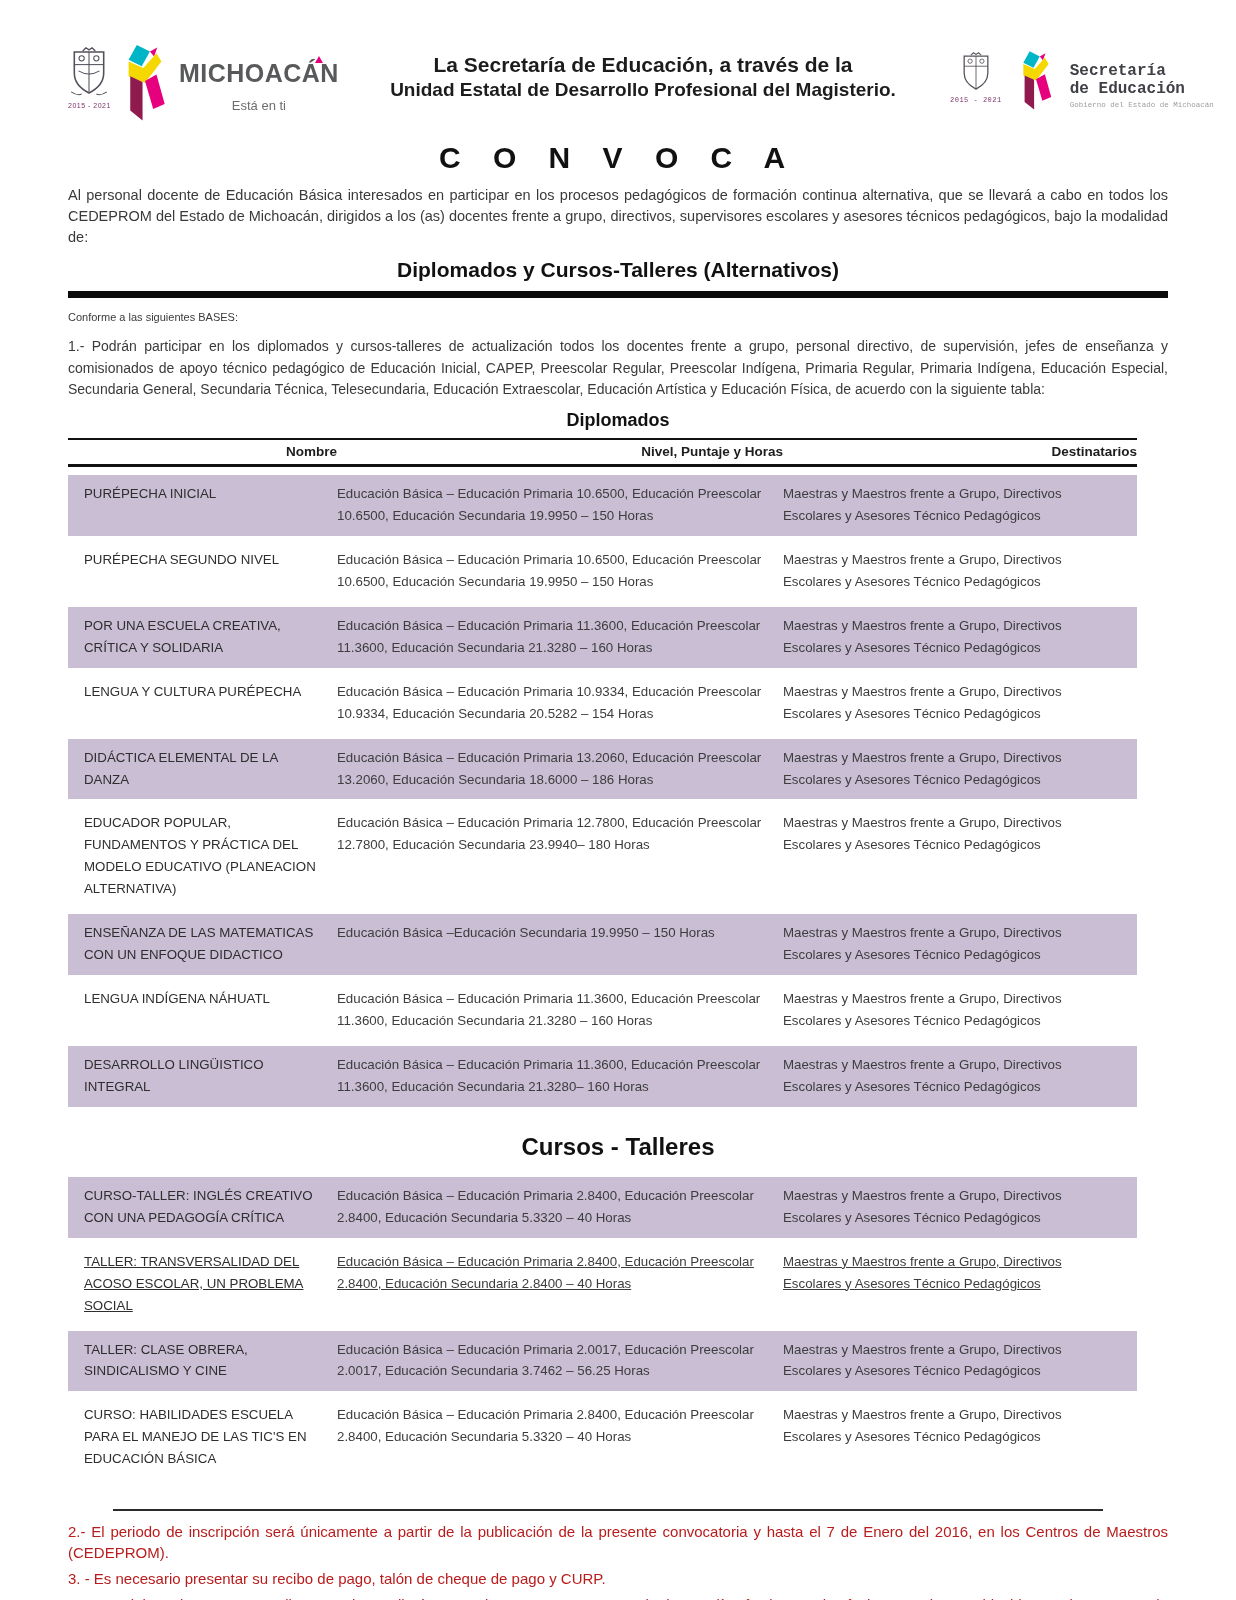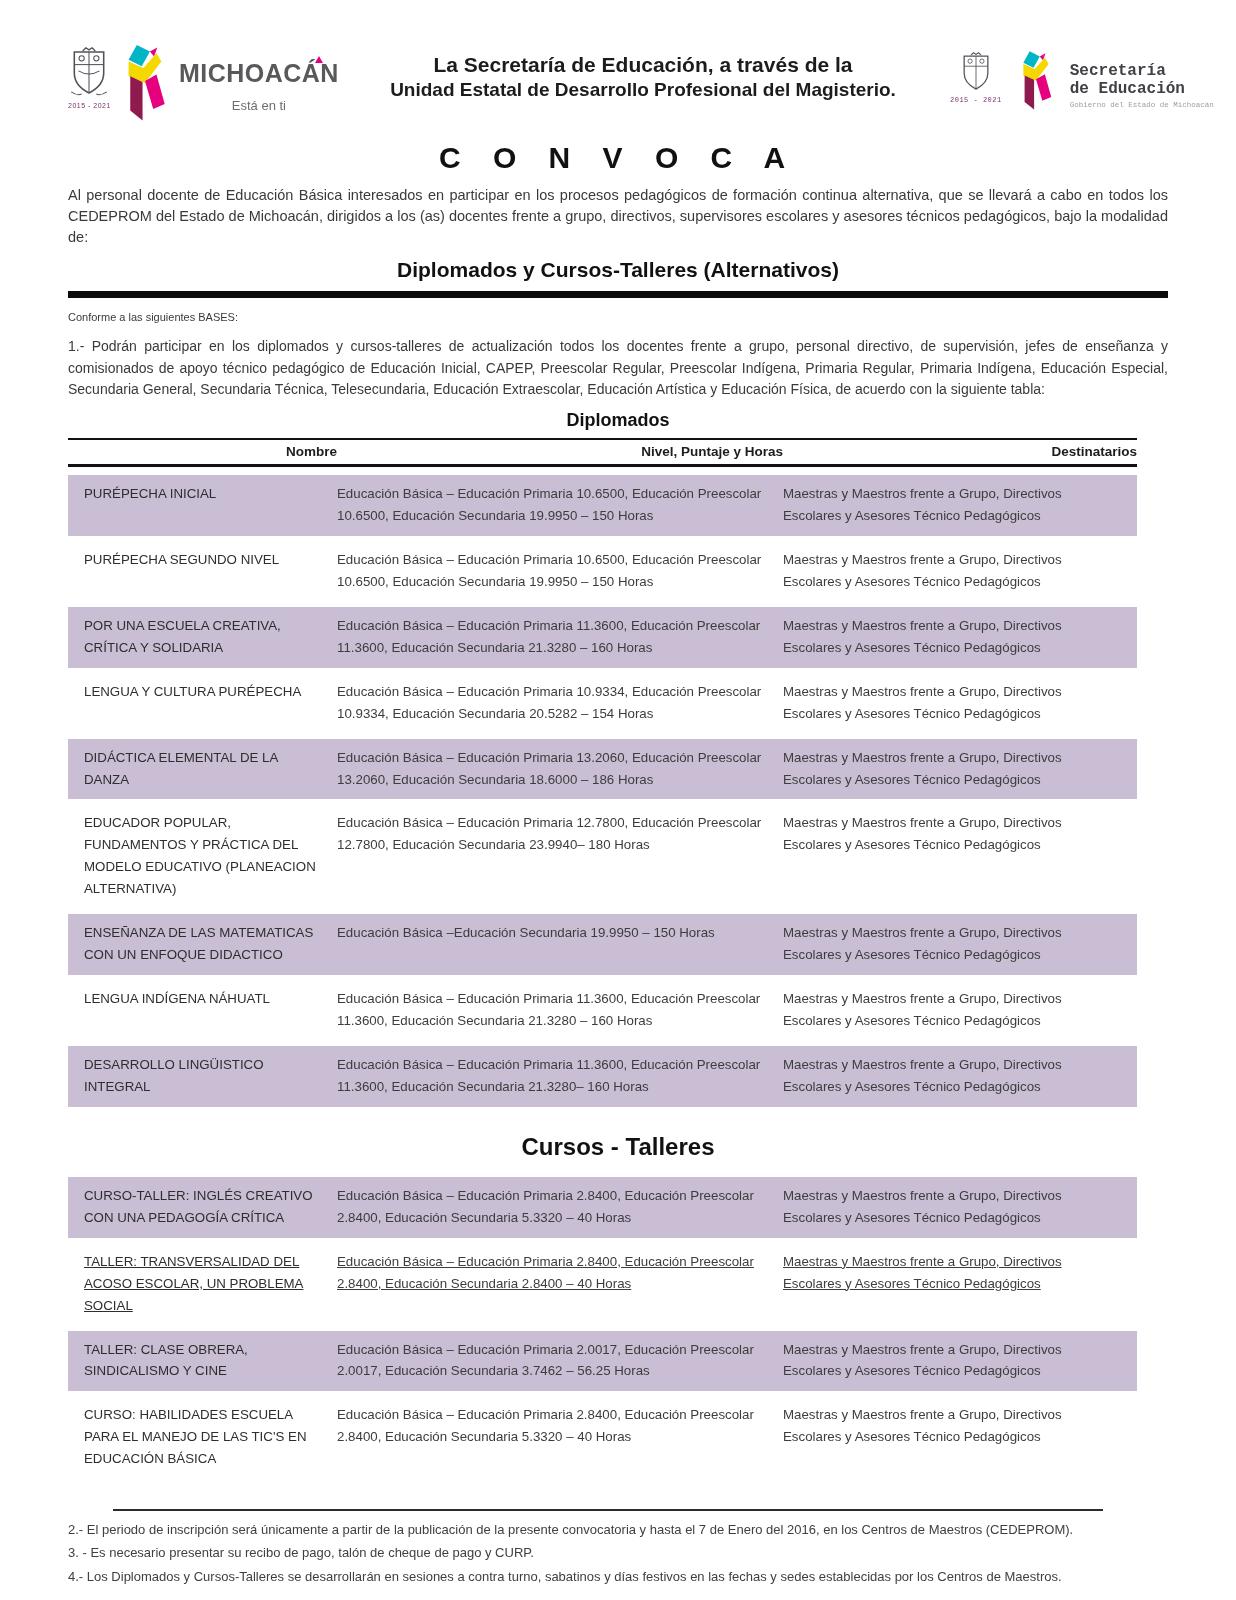--- a/index.html
+++ b/index.html
@@ -42,21 +42,21 @@
   .rows { margin-top:8px; }
   .row { display:grid; grid-template-columns:269px 446px 1fr; padding:8px 0 9px 0; margin-bottom:5px; }
   .row.shaded { background:#c9bed4; }
   .cell { font-size:13.3px; line-height:1.65; color:#3d3d3d; padding-right:18px; }
   .cell.name { padding-left:16px; color:#2e2e2e; }
   .row.underline .cell { text-decoration:underline; }
 
   
   .notes-rule { width:990px; height:2px; background:#2b2b2b; margin-left:45px; margin-top:30px; }
   .notes { margin-top:10px; }
-  .note { font-size:13px; color:#404040; text-align:justify; line-height:1.4; margin-bottom:5px; }
+  .note { font-size:15px; color:#b91c1c; text-align:justify; line-height:1.4; margin-bottom:5px; }
 
   svg { display:block; }
 </style>
 </head>
 <body>
 
 <div class="page">
 
   <div class="header">
     <div class="logo-left">

